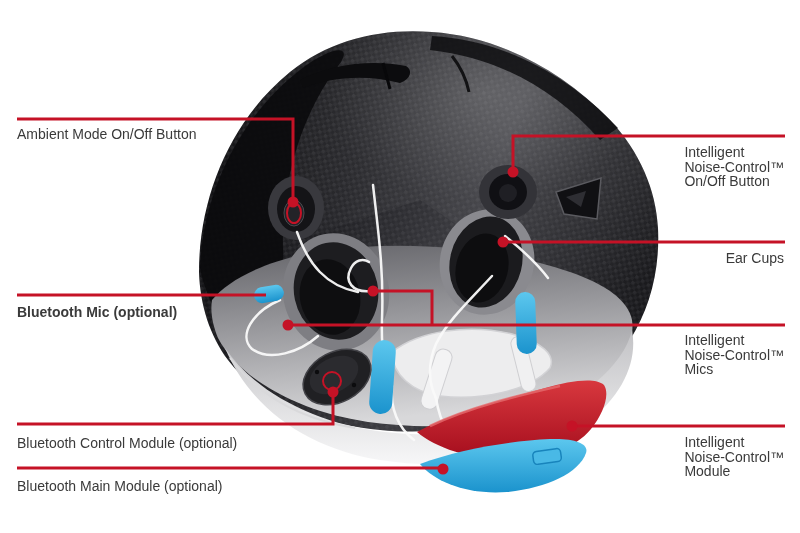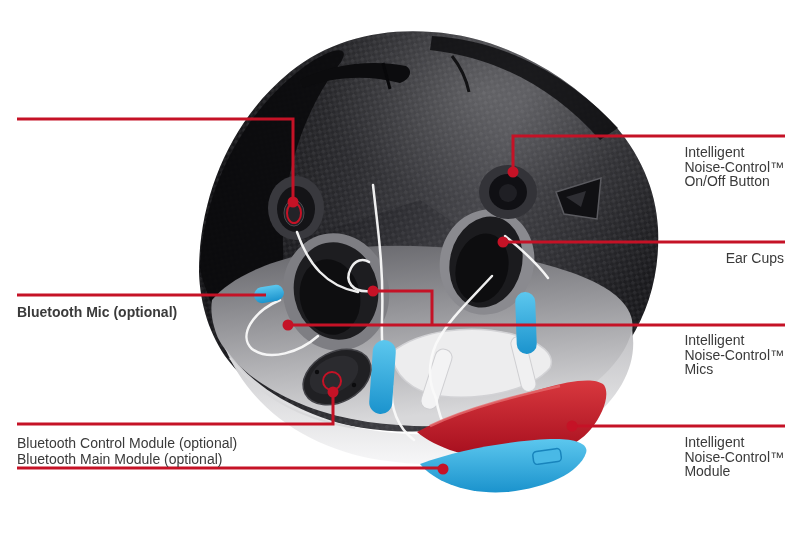--- a/index.html
+++ b/index.html
@@ -231,26 +231,27 @@
         <circle cx="443" cy="469" r="5.5"></circle>
         <circle cx="513" cy="172" r="5.5"></circle>
         <circle cx="503" cy="242" r="5.5"></circle>
         <circle cx="288" cy="325" r="5.5"></circle>
         <circle cx="373" cy="291" r="5.5"></circle>
         <circle cx="572" cy="426" r="5.5"></circle>
       </g>
     </g>
   </svg>
 
+  <div class="lbl" style="left:17px; top:127px;">Ambient Mode On/Off Button</div>
 
   <div class="lbl" style="left:17px; top:305px;font-weight:bold;">Bluetooth Mic (optional)</div>
 
   <div class="lbl" style="left:17px; top:436px;text-align:right;">Bluetooth Control Module (optional)</div>
 
-  <div class="lbl" style="left:17px; top:452px;">Bluetooth Main Module (optional)</div>
+  <div class="lbl" style="left:17px; top:479px;">Bluetooth Main Module (optional)</div>
 
   <div class="lbl right" style="right:16px; top:145px;">Intelligent
 Noise-Control™
 On/Off Button</div>
 
   <div class="lbl right" style="right:16px; top:251px;margin-left:39px;">Ear Cups</div>
 
   <div class="lbl right" style="right:16px; top:333px;">Intelligent
 Noise-Control™
 Mics</div>

